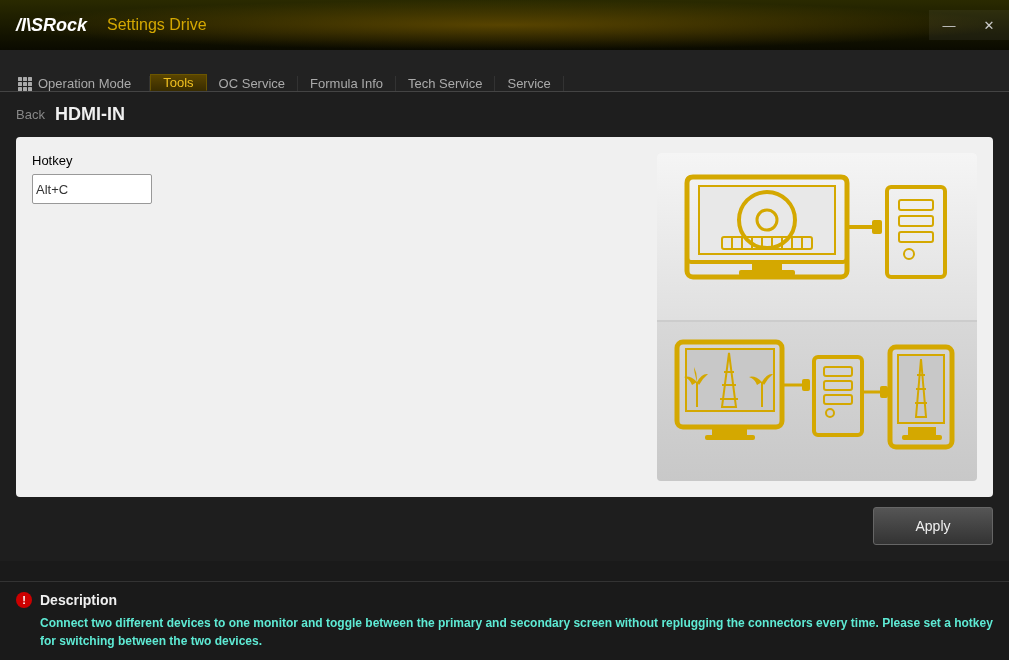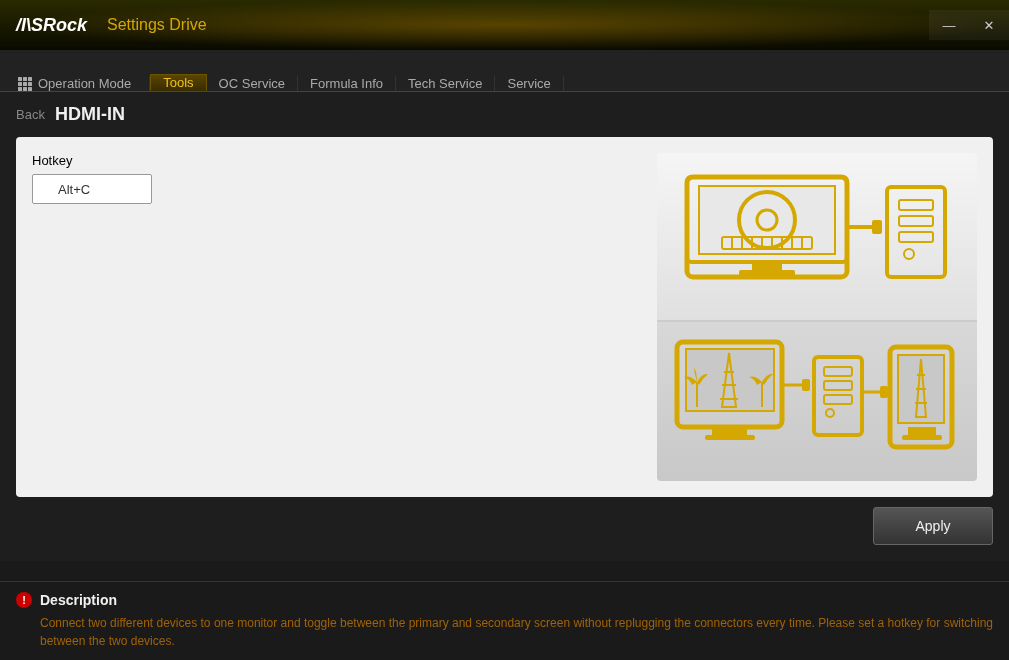--- a/index.html
+++ b/index.html
@@ -161,21 +161,21 @@
     .hotkey-label {
       font-size: 13px;
       color: #000000;
       margin-bottom: 6px;
     }
     .hotkey-input {
       width: 120px;
       height: 30px;
       border: 1px solid #999;
       border-radius: 2px;
-      padding: 0 25px;
+      padding: 0 3px;
       font-size: 13px;
       background: #fff;
       color: #333;
       outline: none;
     }
 
     
     #diagram-panel {
       width: 320px;
       background: #e8e8e8;
@@ -249,23 +249,24 @@
       color: #fff;
       flex-shrink: 0;
     }
     #desc-title {
       font-size: 14px;
       font-weight: bold;
       color: #f0f0f0;
     }
     #desc-text {
       font-size: 12px;
-      color: #a16207;
+      color: #5eead4;
       line-height: 1.5;
       padding-left: 24px;
+      font-weight: bold;
     }
   </style>
 </head>
 <body>
 
 <div id="titlebar">
   <div id="logo"><span style="font-weight:900;font-style:italic;color:#fff;font-size:18px;">/I\SRock</span></div>
   <div id="app-title">Settings Drive</div>
   <div id="window-controls">
     <button class="win-btn">—</button>

